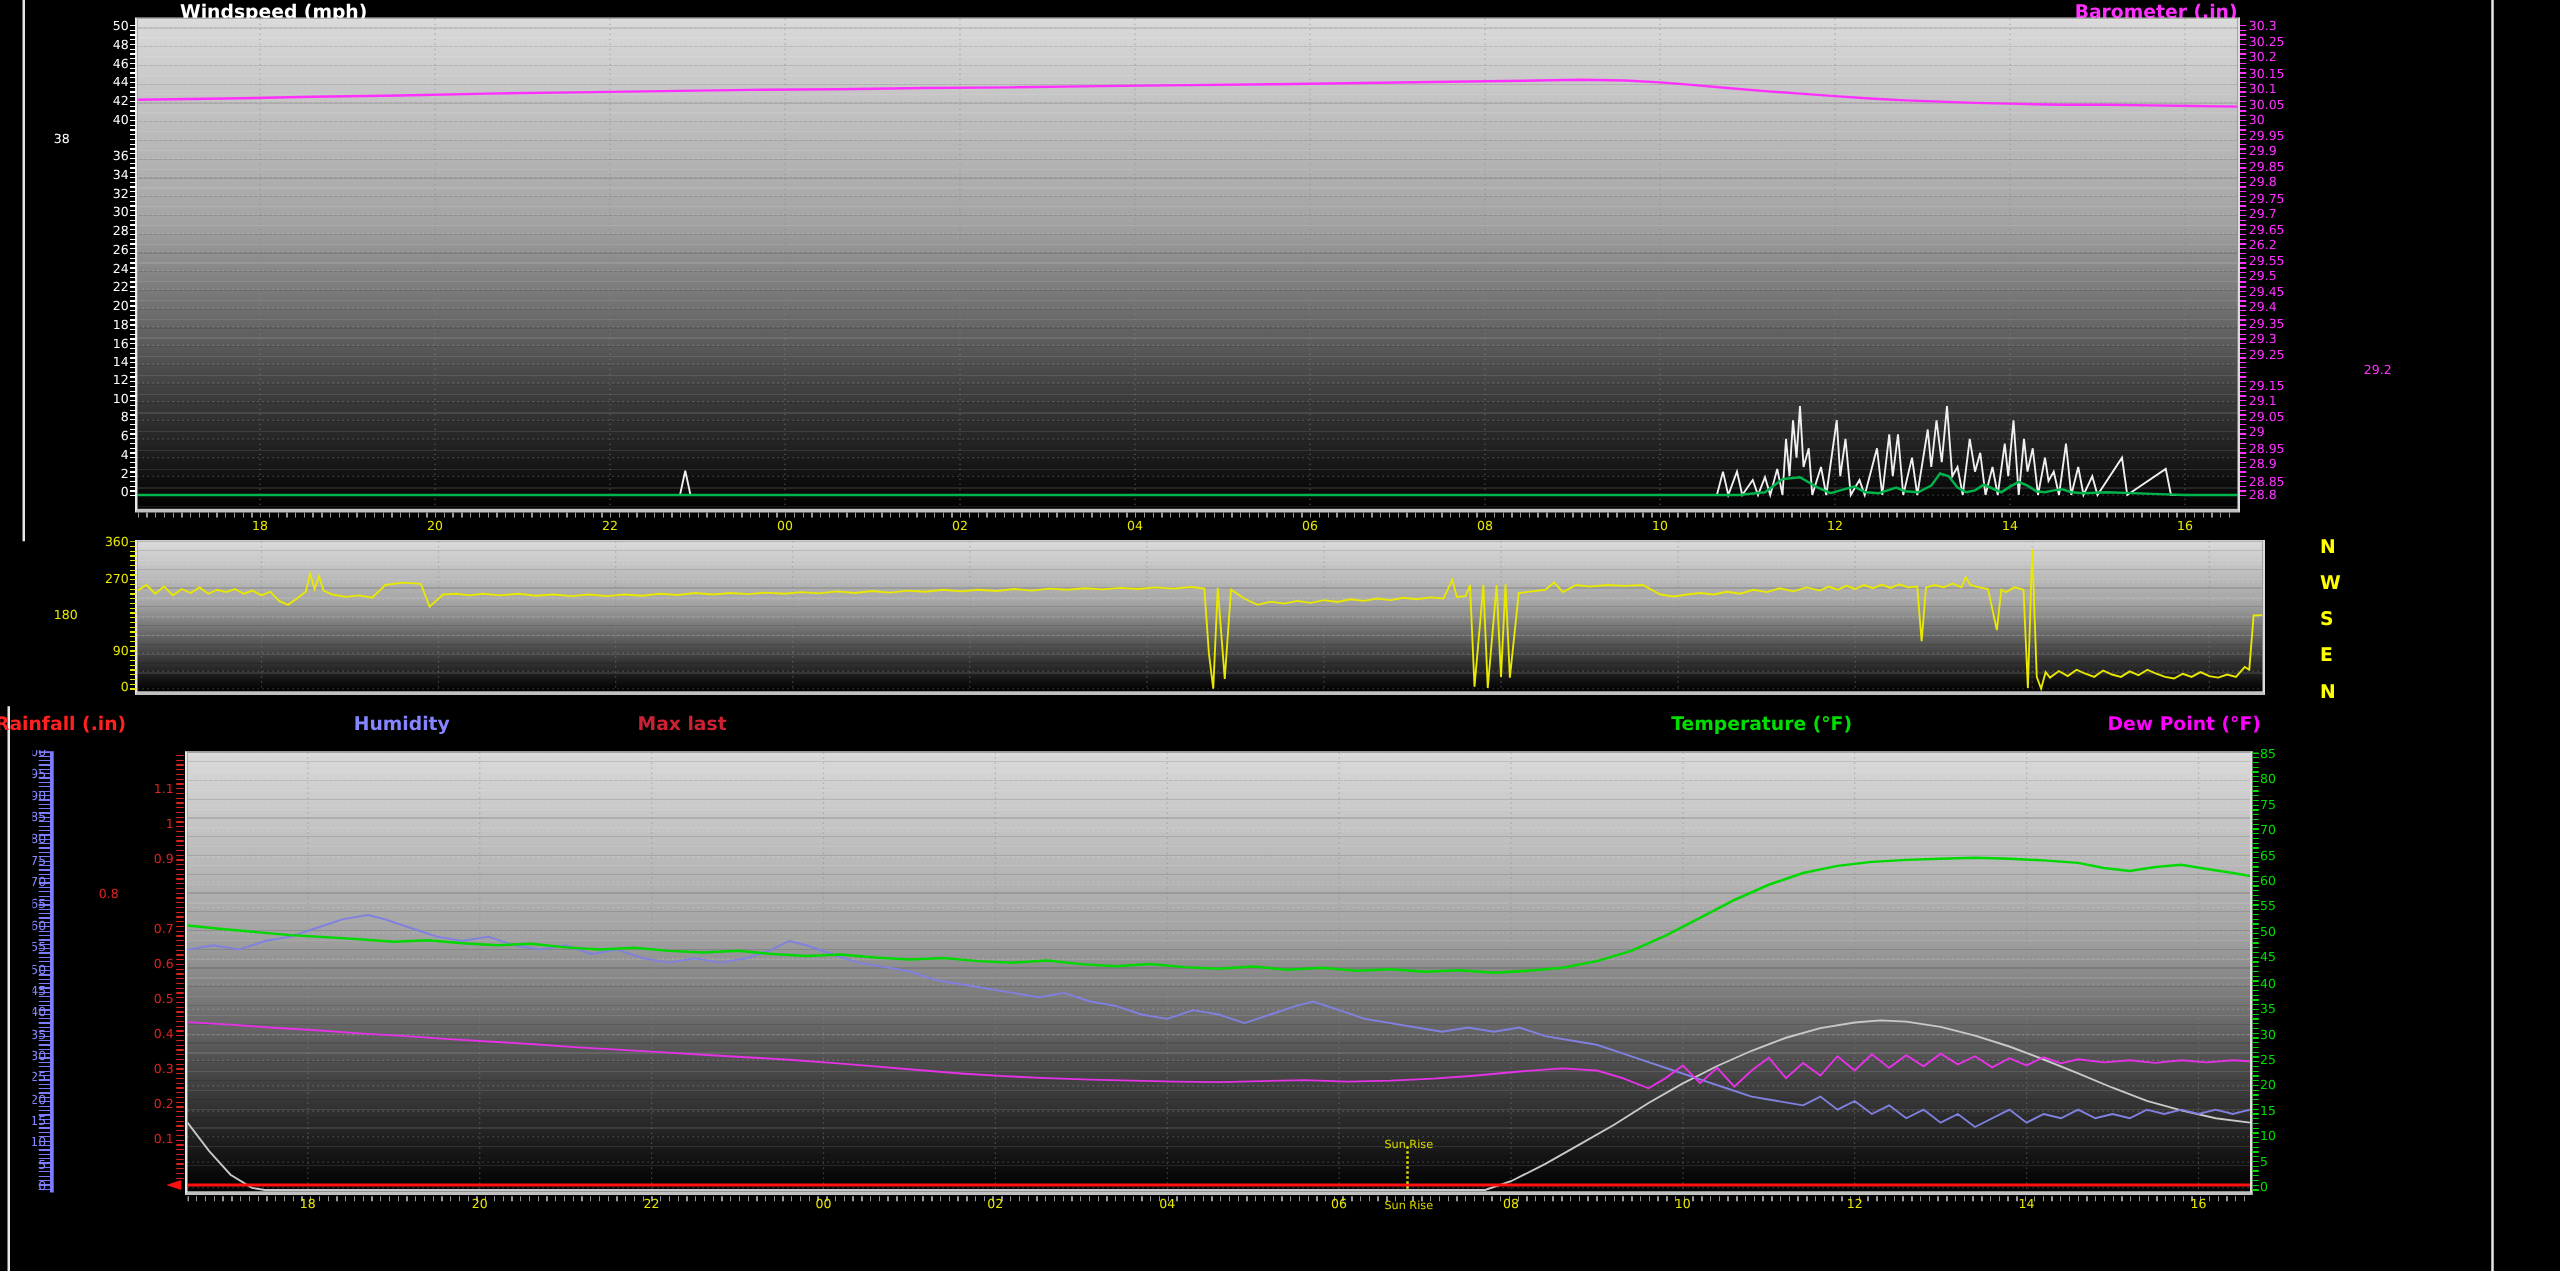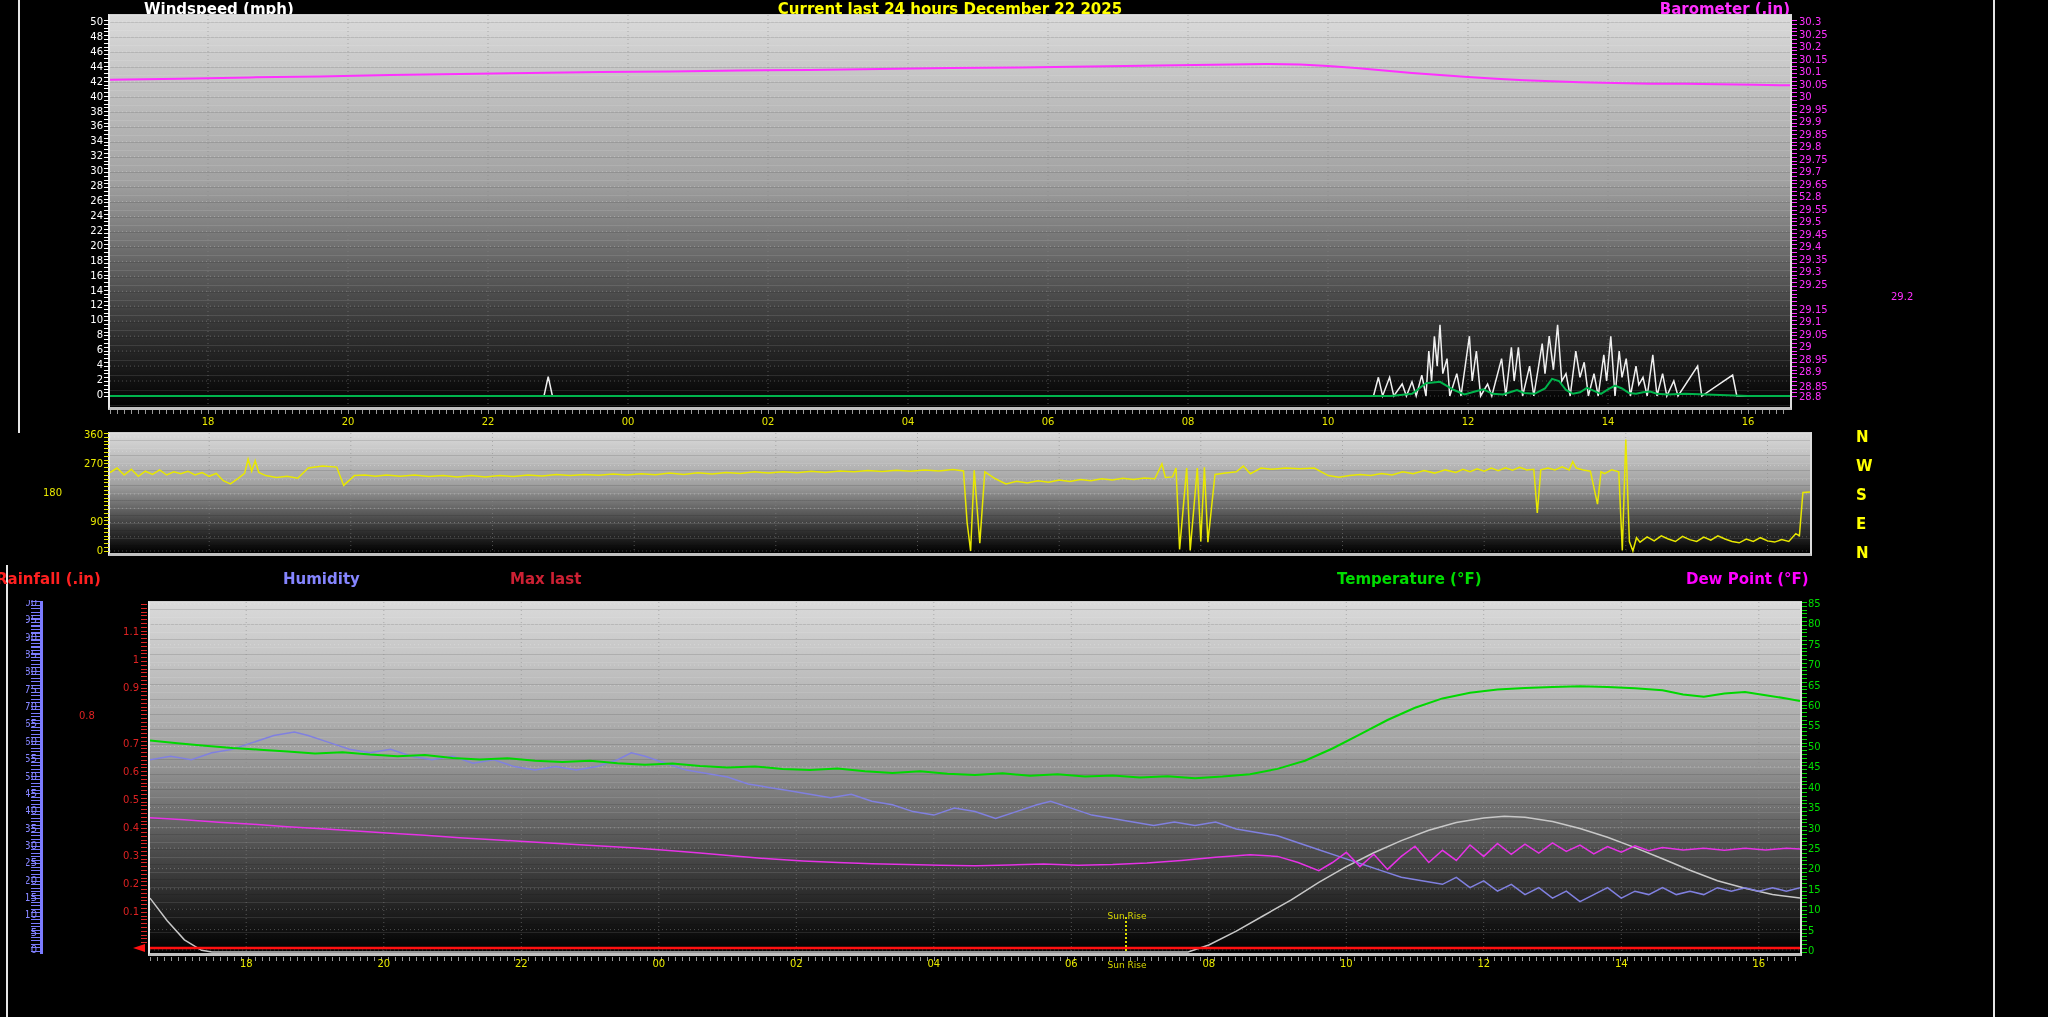--- a/index.html
+++ b/index.html
@@ -32,21 +32,20 @@
 </head>
 <body>
 
 <div id="root">
 
   <div class="vline" style="left:18px;top:0;height:433px;"></div>
   <div class="vline" style="left:6px;top:565px;height:452px;"></div>
   <div class="vline" style="left:1993px;top:0;height:1017px;"></div>
 
   <div class="title w" style="left:144px;top:0;">Windspeed (mph)</div>
-  <div class="title y" style="left:110px;top:0;width:1680px;text-align:center;">Current last 24 hours December 22 2025</div>
   <div class="title m" style="left:1490px;top:0;width:300px;text-align:right;">Barometer (.in)</div>
 
   <div id="plotTop" class="plot" style="left:108px;top:14px;width:1680px;height:392px;">
     <svg id="svgTop" width="1680" height="392">
         <line x1="0" x2="1680" y1="7.0" y2="7.0" stroke="#ffffff" stroke-opacity="0.25" stroke-dasharray="1 3"></line>
         <line x1="0" x2="1680" y1="22.0" y2="22.0" stroke="#ffffff" stroke-opacity="0.25" stroke-dasharray="1 3"></line>
         <line x1="0" x2="1680" y1="36.9" y2="36.9" stroke="#ffffff" stroke-opacity="0.25" stroke-dasharray="1 3"></line>
         <line x1="0" x2="1680" y1="51.9" y2="51.9" stroke="#ffffff" stroke-opacity="0.25" stroke-dasharray="1 3"></line>
         <line x1="0" x2="1680" y1="66.8" y2="66.8" stroke="#ffffff" stroke-opacity="0.25" stroke-dasharray="1 3"></line>
         <line x1="0" x2="1680" y1="81.8" y2="81.8" stroke="#ffffff" stroke-opacity="0.25" stroke-dasharray="1 3"></line>
@@ -216,21 +215,21 @@
     <div class="lbl" style="top: 255.72px; color: rgb(255, 255, 255); left: 43px; width: 60px; text-align: right;">18</div>
     <div class="lbl" style="top: 240.8px; color: rgb(255, 255, 255); left: 43px; width: 60px; text-align: right;">20</div>
     <div class="lbl" style="top: 225.88px; color: rgb(255, 255, 255); left: 43px; width: 60px; text-align: right;">22</div>
     <div class="lbl" style="top: 210.96px; color: rgb(255, 255, 255); left: 43px; width: 60px; text-align: right;">24</div>
     <div class="lbl" style="top: 196.04px; color: rgb(255, 255, 255); left: 43px; width: 60px; text-align: right;">26</div>
     <div class="lbl" style="top: 181.12px; color: rgb(255, 255, 255); left: 43px; width: 60px; text-align: right;">28</div>
     <div class="lbl" style="top: 166.2px; color: rgb(255, 255, 255); left: 43px; width: 60px; text-align: right;">30</div>
     <div class="lbl" style="top: 151.28px; color: rgb(255, 255, 255); left: 43px; width: 60px; text-align: right;">32</div>
     <div class="lbl" style="top: 136.36px; color: rgb(255, 255, 255); left: 43px; width: 60px; text-align: right;">34</div>
     <div class="lbl" style="top: 121.44px; color: rgb(255, 255, 255); left: 43px; width: 60px; text-align: right;">36</div>
-    <div class="lbl" style="top: 106.52px; color: rgb(255, 255, 255); left: 43px; width: 60px; text-align: right;">38</div>
+    <div class="lbl" style="top: 106.52px; color: rgb(255, 255, 255); left: 43px; width: 60px; ">38</div>
     <div class="lbl" style="top: 91.6px; color: rgb(255, 255, 255); left: 43px; width: 60px; text-align: right;">40</div>
     <div class="lbl" style="top: 76.68px; color: rgb(255, 255, 255); left: 43px; width: 60px; text-align: right;">42</div>
     <div class="lbl" style="top: 61.76px; color: rgb(255, 255, 255); left: 43px; width: 60px; text-align: right;">44</div>
     <div class="lbl" style="top: 46.84px; color: rgb(255, 255, 255); left: 43px; width: 60px; text-align: right;">46</div>
     <div class="lbl" style="top: 31.92px; color: rgb(255, 255, 255); left: 43px; width: 60px; text-align: right;">48</div>
     <div class="lbl" style="top: 17px; color: rgb(255, 255, 255); left: 43px; width: 60px; text-align: right;">50</div>
     <div class="lbl" style="top: 392px; color: rgb(255, 48, 255); left: 1799px;">28.8</div>
     <div class="lbl" style="top: 382px; color: rgb(255, 48, 255); left: 1799px;">28.85</div>
     <div class="lbl" style="top: 367px; color: rgb(255, 48, 255); left: 1799px;">28.9</div>
     <div class="lbl" style="top: 354.5px; color: rgb(255, 48, 255); left: 1799px;">28.95</div>
@@ -239,21 +238,21 @@
     <div class="lbl" style="top: 317px; color: rgb(255, 48, 255); left: 1799px;">29.1</div>
     <div class="lbl" style="top: 304.5px; color: rgb(255, 48, 255); left: 1799px;">29.15</div>
     <div class="lbl" style="top: 292px; color: rgb(255, 48, 255); left: 1891px;">29.2</div>
     <div class="lbl" style="top: 279.5px; color: rgb(255, 48, 255); left: 1799px;">29.25</div>
     <div class="lbl" style="top: 267px; color: rgb(255, 48, 255); left: 1799px;">29.3</div>
     <div class="lbl" style="top: 254.5px; color: rgb(255, 48, 255); left: 1799px;">29.35</div>
     <div class="lbl" style="top: 242px; color: rgb(255, 48, 255); left: 1799px;">29.4</div>
     <div class="lbl" style="top: 229.5px; color: rgb(255, 48, 255); left: 1799px;">29.45</div>
     <div class="lbl" style="top: 217px; color: rgb(255, 48, 255); left: 1799px;">29.5</div>
     <div class="lbl" style="top: 204.5px; color: rgb(255, 48, 255); left: 1799px;">29.55</div>
-    <div class="lbl" style="top: 192px; color: rgb(255, 48, 255); left: 1799px;">52.8</div>
+    <div class="lbl" style="top: 192px; color: rgb(255, 48, 255); left: 1799px;">26.2</div>
     <div class="lbl" style="top: 179.5px; color: rgb(255, 48, 255); left: 1799px;">29.65</div>
     <div class="lbl" style="top: 167px; color: rgb(255, 48, 255); left: 1799px;">29.7</div>
     <div class="lbl" style="top: 154.5px; color: rgb(255, 48, 255); left: 1799px;">29.75</div>
     <div class="lbl" style="top: 142px; color: rgb(255, 48, 255); left: 1799px;">29.8</div>
     <div class="lbl" style="top: 129.5px; color: rgb(255, 48, 255); left: 1799px;">29.85</div>
     <div class="lbl" style="top: 117px; color: rgb(255, 48, 255); left: 1799px;">29.9</div>
     <div class="lbl" style="top: 104.5px; color: rgb(255, 48, 255); left: 1799px;">29.95</div>
     <div class="lbl" style="top: 92px; color: rgb(255, 48, 255); left: 1799px;">30</div>
     <div class="lbl" style="top: 79.5px; color: rgb(255, 48, 255); left: 1799px;">30.05</div>
     <div class="lbl" style="top: 67px; color: rgb(255, 48, 255); left: 1799px;">30.1</div>

